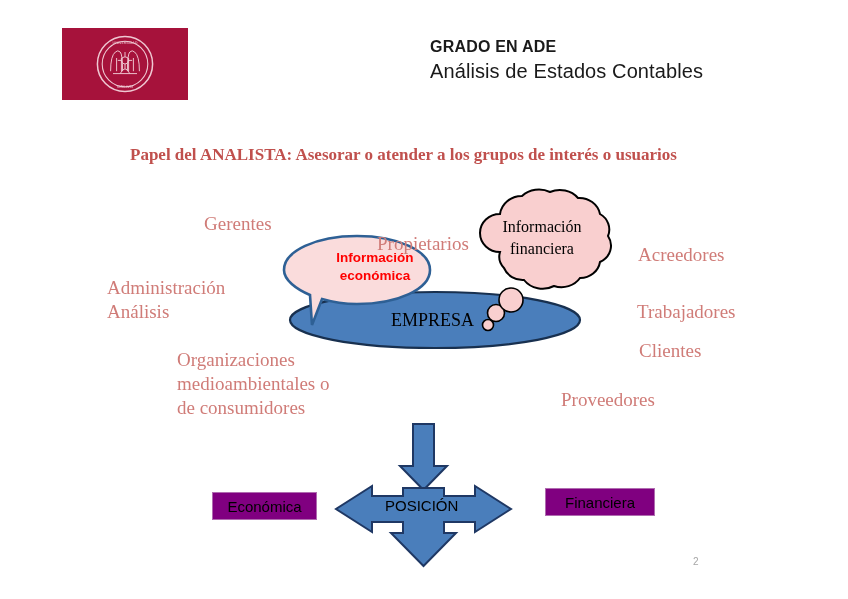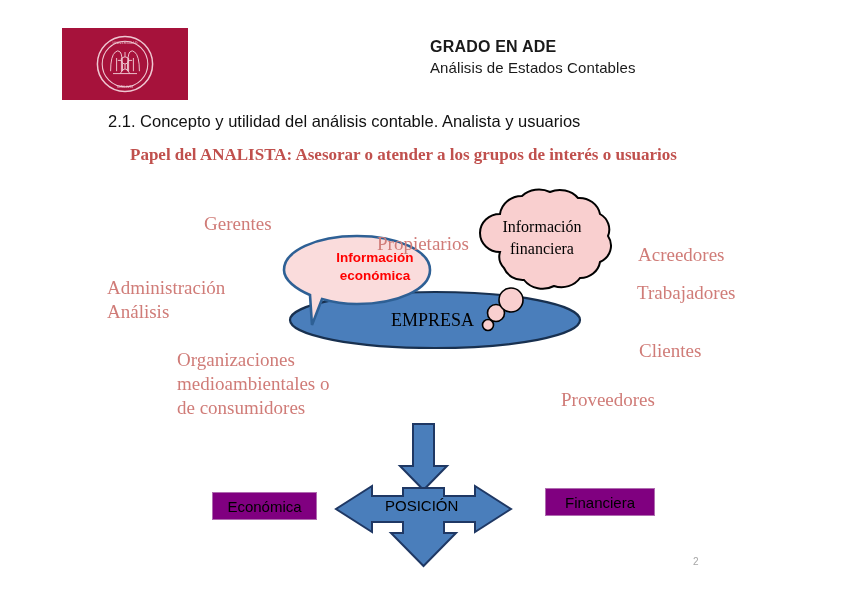--- a/index.html
+++ b/index.html
@@ -41,21 +41,21 @@
     top: 36px;
     line-height: 1.35;
   }
   #header-title {
     font-size: 16px;
     font-weight: bold;
     color: #1a1a1a;
     letter-spacing: 0.2px;
   }
   #header-subtitle {
-    font-size: 15px;
+    font-size: 20px;
     color: #1a1a1a;
     letter-spacing: 0.1px;
   }
 
   
   #section-number-title {
     position: absolute;
     left: 108px;
     top: 112px;
     font-size: 16.5px;
@@ -195,21 +195,20 @@
         <text x="50" y="90" text-anchor="middle">SIGILLVM</text>
       </g>
     </svg>
   </div>
 
   <div id="header-text">
     <div id="header-title">GRADO EN ADE</div>
     <div id="header-subtitle">Análisis de Estados Contables</div>
   </div>
 
-  <div id="section-number-title">2.1. Concepto y utilidad del análisis contable. Analista y usuarios</div>
   <div id="analyst-role-title">Papel del ANALISTA: Asesorar o atender a los grupos de interés o usuarios</div>
 
   <svg id="diagram-svg" viewBox="0 0 848 599">
 
     <ellipse cx="435" cy="320" rx="145" ry="28" fill="#4A7EBB" stroke="#18304F" stroke-width="2.2"></ellipse>
 
     <circle cx="488" cy="325" r="5.5" fill="#F9CFCF" stroke="#000000" stroke-width="1.6"></circle>
     <circle cx="496" cy="313" r="8.5" fill="#F9CFCF" stroke="#000000" stroke-width="1.6"></circle>
     <circle cx="511" cy="300" r="12" fill="#F9CFCF" stroke="#000000" stroke-width="1.6"></circle>
 
@@ -280,21 +279,21 @@
   <div id="label-info-financiera">
     <div>Información</div>
     <div>financiera</div>
   </div>
 
   <div id="label-posicion">POSICIÓN</div>
 
   <div class="stakeholder" style="left:204px; top:212px;text-align:center;">Gerentes</div>
   <div class="stakeholder" style="left:377px; top:196px;margin-top:36px;">Propietarios</div>
   <div class="stakeholder" style="left:638px; top:243px;">Acreedores</div>
-  <div class="stakeholder" style="left:637px; top:281px;">Trabajadores</div>
+  <div class="stakeholder" style="left:637px; top:300px;">Trabajadores</div>
   <div class="stakeholder" style="left:639px; top:339px;">Clientes</div>
   <div class="stakeholder" style="left:561px; top:388px;">Proveedores</div>
   <div class="stakeholder" style="left:107px; top:276px;">Administración</div>
   <div class="stakeholder" style="left:107px; top:300px;">Análisis</div>
   <div class="stakeholder" style="left:177px; top:348px;">Organizaciones</div>
   <div class="stakeholder" style="left:177px; top:372px;">medioambientales o</div>
   <div class="stakeholder" style="left:177px; top:396px;">de consumidores</div>
 
   <div class="purple-box" id="box-economica">Económica</div>
   <div class="purple-box" id="box-financiera">Financiera</div>

